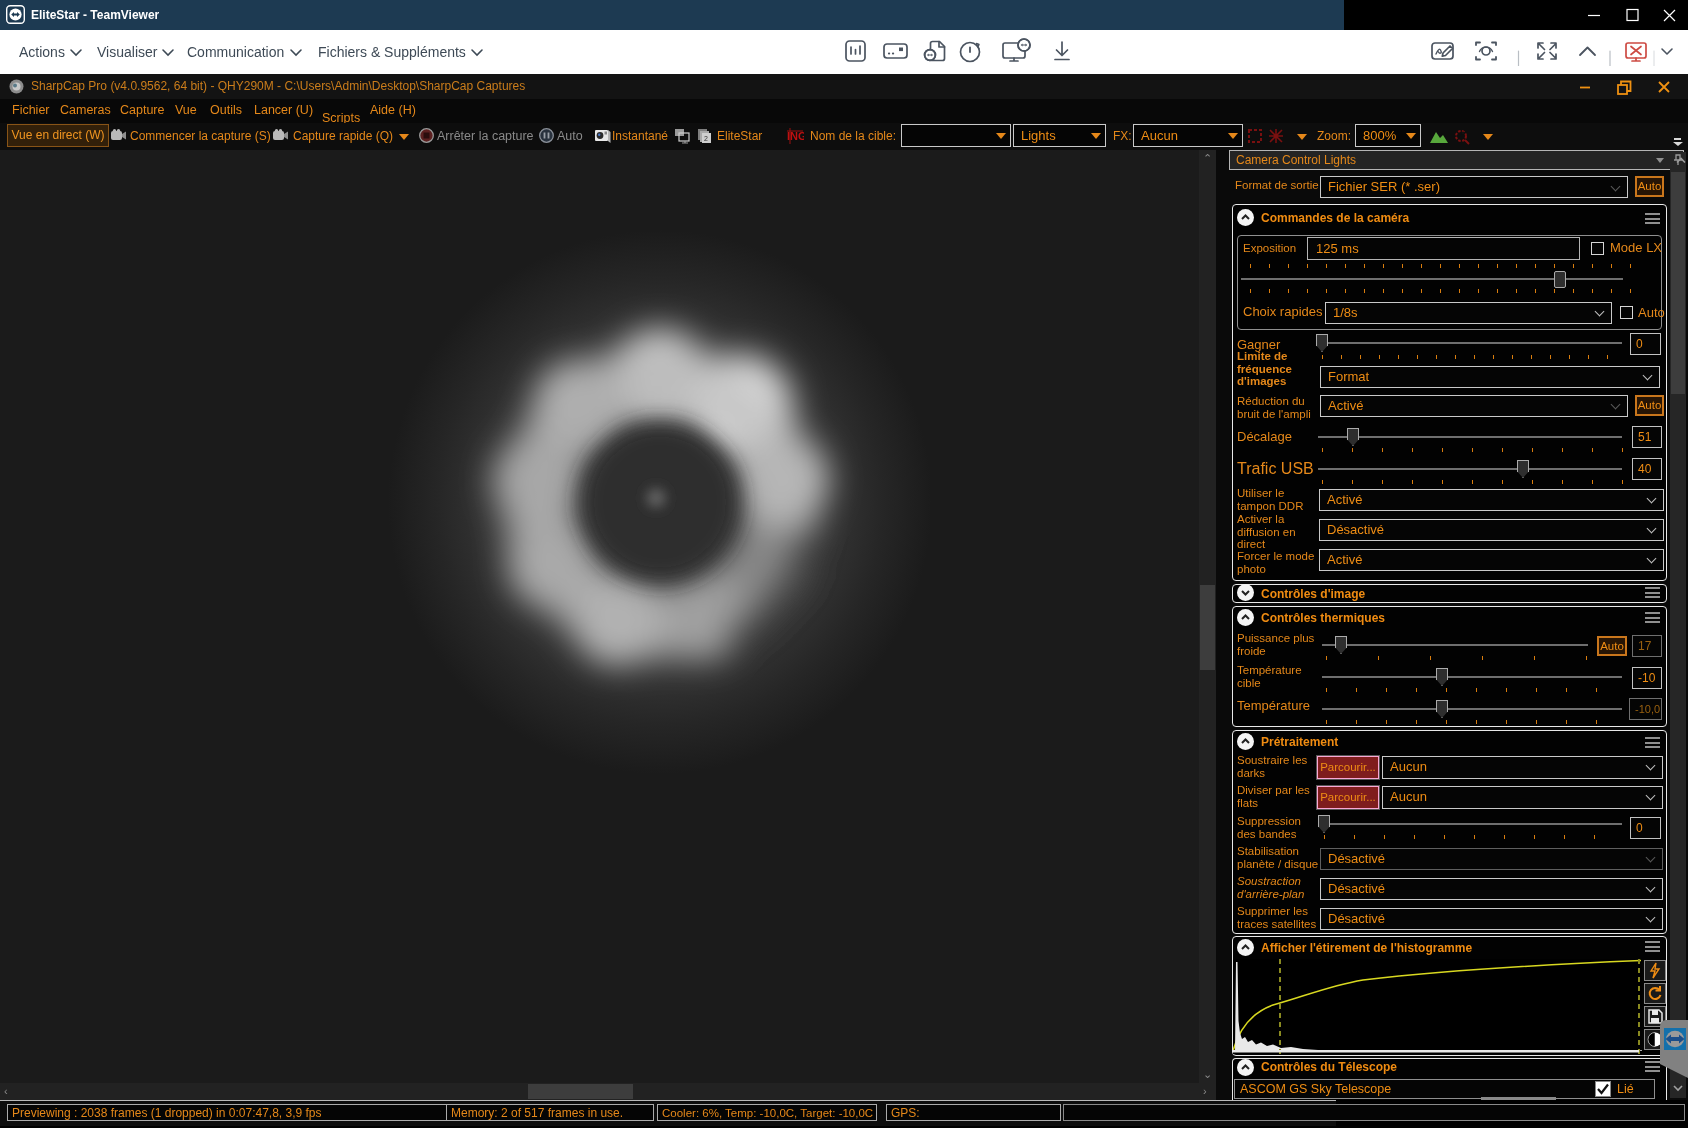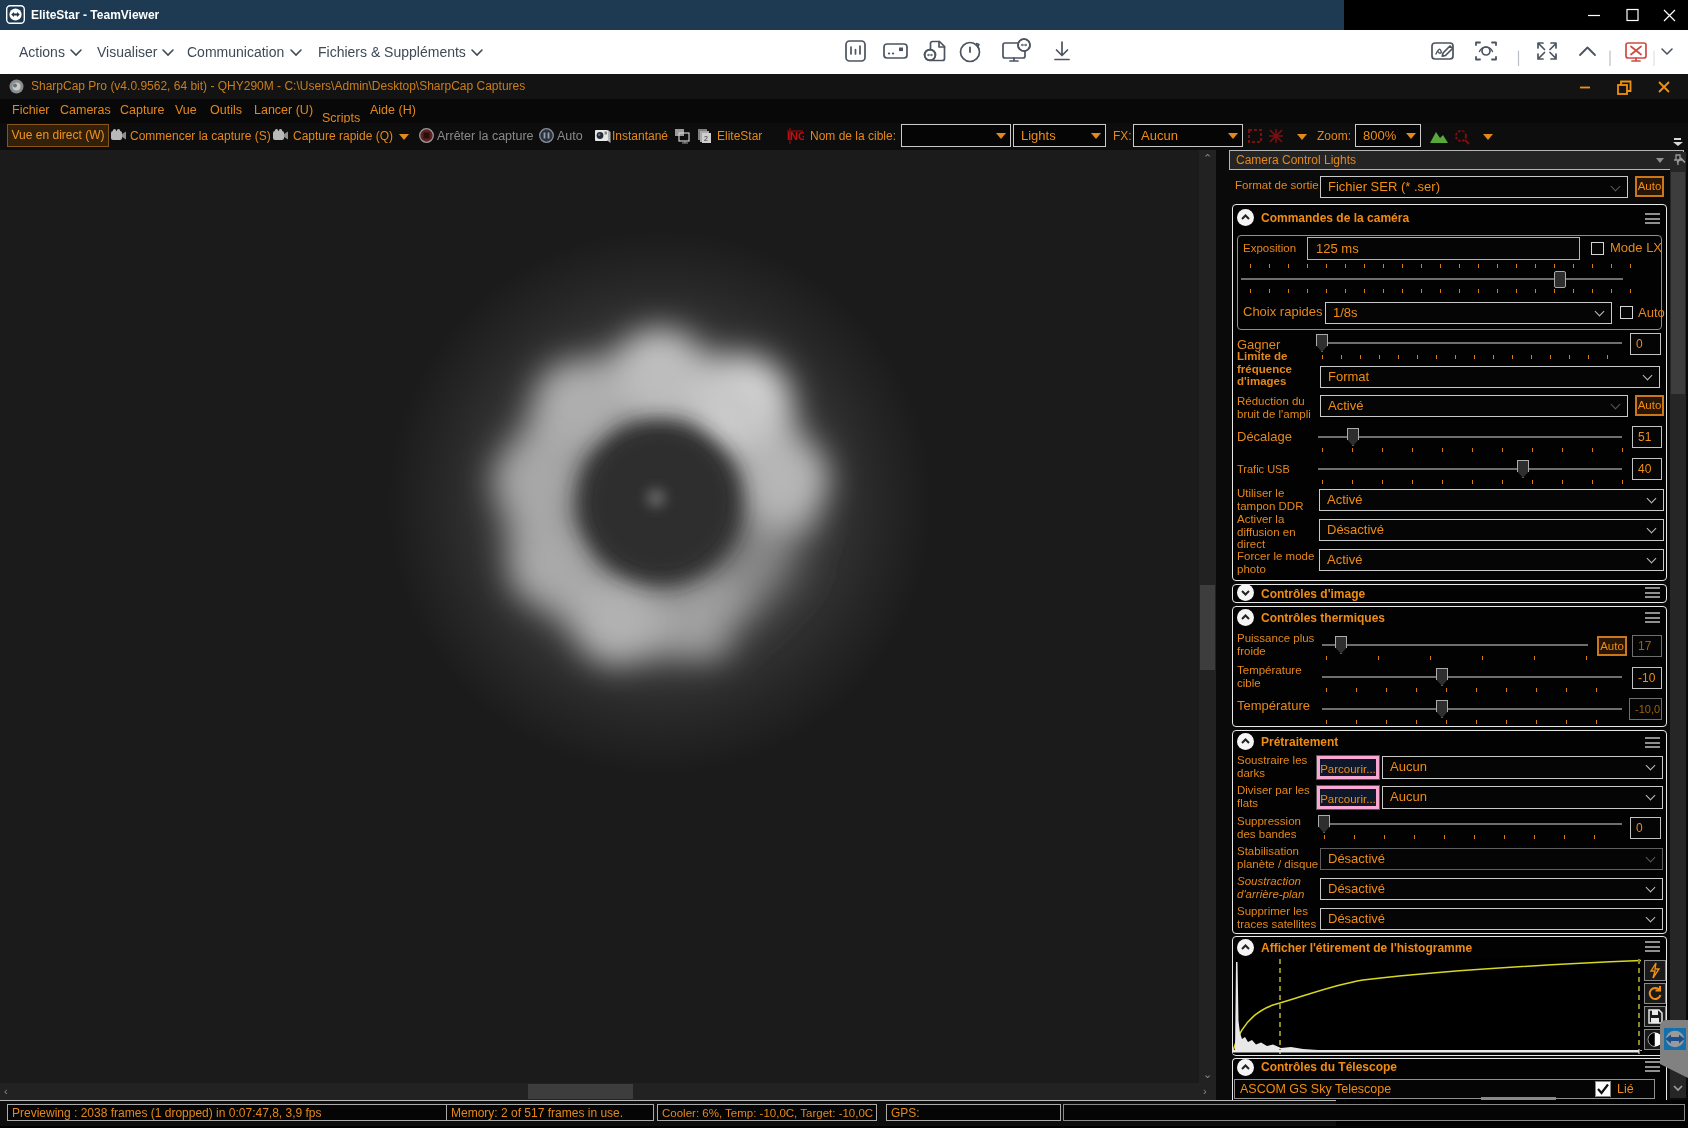--- a/index.html
+++ b/index.html
@@ -49,21 +49,21 @@
 .hndl { position:absolute; width:12px; height:18px; background:#2e2e2e; border:1.5px solid #ababab;
   clip-path:polygon(0 0,100% 0,100% 62%,50% 100%,0 62%); }
 .hndl2 { position:absolute; width:12px; height:17px; background:#2e2e2e; border:1.5px solid #ababab; border-radius:2px; }
 .ticks { position:absolute; height:4px;
   background:repeating-linear-gradient(90deg,#d97d0e 0,#d97d0e 1px,transparent 1px,transparent 19px); }
 .ticks30 { position:absolute; height:4px;
   background:repeating-linear-gradient(90deg,#d97d0e 0,#d97d0e 1px,transparent 1px,transparent 30px); }
 .ticks52 { position:absolute; height:4px;
   background:repeating-linear-gradient(90deg,#d97d0e 0,#d97d0e 1px,transparent 1px,transparent 52px); }
 .chk { position:absolute; width:13px; height:13px; background:#050505; border:1px solid #d5d5d5; }
-.pbtn { position:absolute; background:#0f172a; border:3px solid #f9a8d4; outline:1px solid #555;
+.pbtn { position:absolute; background:#7f1d1d; border:1px solid #f9a8d4; outline:1px solid #555;
   color:#ef8d14; font-size:11.5px; line-height:21px; text-align:center; }
 
 #statusbar { left:0; top:1100px; width:1336px; height:26px; background:#0d0d0d; border-top:1px solid #b9b9b9; }
 .stbox { position:absolute; top:3px; height:17px; border:1px solid #ababab; color:#e5881a;
   font-size:12px; line-height:16px; padding-left:4px; background:#050505; white-space:nowrap; overflow:hidden; }
 </style>
 </head>
 <body>
 
 <div class="abs" id="tvbar">
@@ -350,21 +350,21 @@
   <div class="cmb" style="left:104px;top:245px;width:308px;height:22px;">Activé</div>
   <div class="vchev dim" style="left:396px;top:251px;"></div>
   <div class="autob" style="left:419px;top:245px;width:29px;height:21px;">Auto</div>
 
   <div class="lbl" style="left:21px;top:281px;font-size:13px;">Décalage</div>
   <div class="track" style="left:102px;top:286px;width:304px;"></div>
   <div class="hndl" style="left:131px;top:278px;"></div>
   <div class="ticks30" style="left:106px;top:298px;width:302px;"></div>
   <div class="valbox" style="left:416px;top:276px;width:30px;height:22px;">51</div>
 
-  <div class="lbl" style="left:21px;top:313px;font-size:11px;text-align:center;">Trafic USB</div>
+  <div class="lbl" style="left:21px;top:313px;font-size:16px;text-align:center;">Trafic USB</div>
   <div class="track" style="left:102px;top:318px;width:304px;"></div>
   <div class="hndl" style="left:301px;top:310px;"></div>
   <div class="ticks30" style="left:106px;top:330px;width:302px;"></div>
   <div class="valbox" style="left:416px;top:308px;width:30px;height:22px;">40</div>
 
   <div class="lbl" style="left:21px;top:337px;">Utiliser le<br>tampon DDR</div>
   <div class="cmb" style="left:103px;top:339px;width:345px;height:22px;">Activé</div>
   <div class="vchev" style="left:432px;top:345px;"></div>
   <div class="lbl" style="left:21px;top:363px;">Activer la<br>diffusion en<br>direct</div>
   <div class="cmb" style="left:103px;top:369px;width:345px;height:22px;">Désactivé</div>

